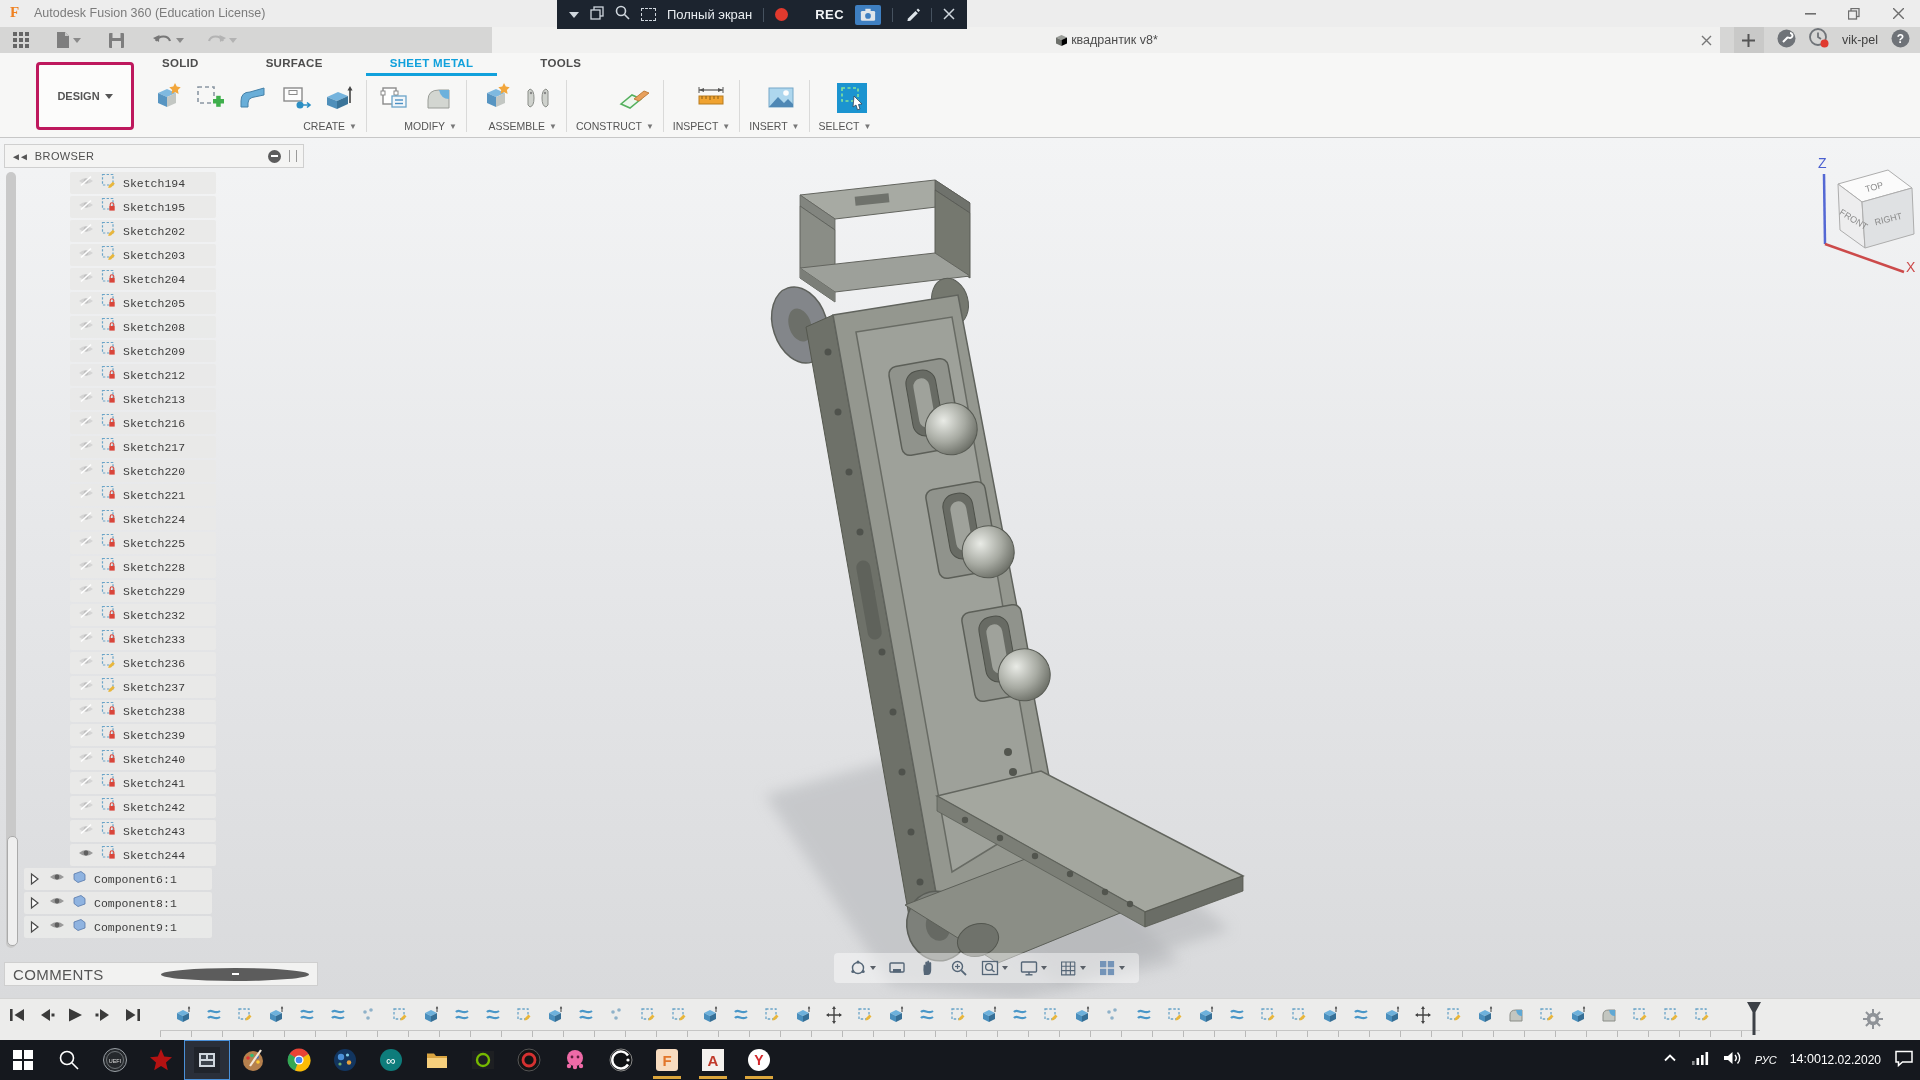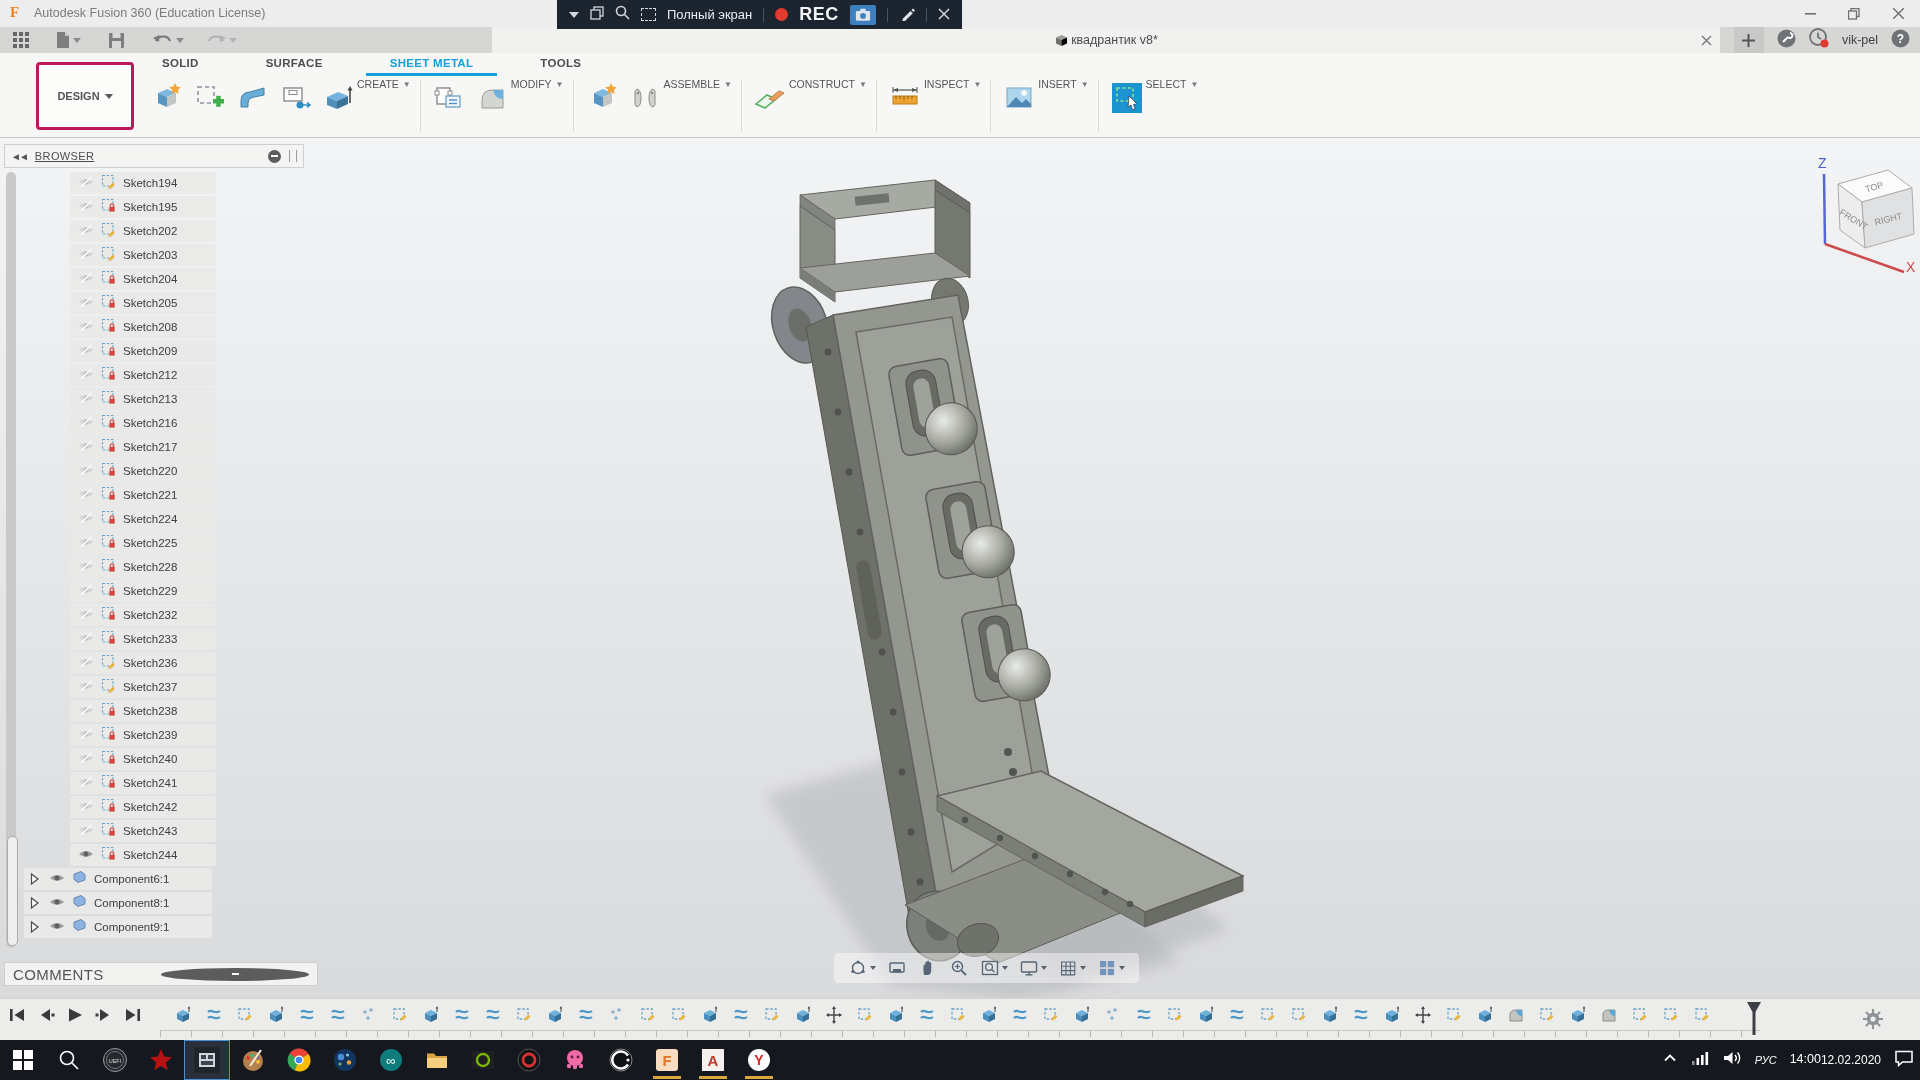--- a/index.html
+++ b/index.html
@@ -8,21 +8,21 @@
   
   #titlebar{position:absolute;top:0;left:0;width:1920px;height:27px;background:#ededed;border-bottom:1px solid #dcdcdc;}
   #app-logo{position:absolute;left:10px;top:4px;font-size:15px;font-weight:bold;color:#ef8122;font-family:"Liberation Serif",serif;}
   #app-title{position:absolute;left:34px;top:6px;font-size:12.5px;color:#7b7b7b;}
   #win-controls{position:absolute;right:0;top:0;height:27px;display:flex;}
   .wbtn{width:44px;height:27px;display:flex;align-items:center;justify-content:center;color:#6e6e6e;}
   
   #rec-overlay{position:absolute;left:557px;top:0;height:29px;background:#1c242f;display:flex;align-items:center;gap:11px;padding:0 12px;color:#dfe5ea;z-index:30;}
   .ovr-sep{width:1px;height:14px;background:#46525f;}
   #rec-dot{width:13px;height:13px;border-radius:50%;background:#e13a2e;}
-  #rec-label{font-size:18px;font-weight:bold;color:#f2f4f6;letter-spacing:.5px;}
+  #rec-label{font-size:13px;font-weight:bold;color:#f2f4f6;letter-spacing:.5px;margin-left:16px;}
   #fullscreen-label{font-size:13px;color:#e8ecf0;}
   #camera-btn{background:#3e7fc1;border-radius:2px;padding:2px 4px;display:flex;align-items:center;}
   .tri-down{width:0;height:0;border-left:5px solid transparent;border-right:5px solid transparent;border-top:6px solid #cfd6dd;}
   #region-icon{width:13px;height:11px;border:1.4px dashed #cfd6dd;}
   
   #appbar{position:absolute;top:27px;left:0;width:1920px;height:26px;background:#d6d6d5;}
   #appbar-left{position:absolute;left:10px;top:0;height:26px;display:flex;align-items:center;gap:7px;}
   .abtn{display:flex;align-items:center;gap:2px;padding:1px 3px;}
   .mini-caret{width:0;height:0;border-left:4px solid transparent;border-right:4px solid transparent;border-top:5px solid #8a8a8a;}
   #doc-tab{position:absolute;left:492px;top:27px;width:1228px;height:26px;background:#f1f1f0;display:flex;align-items:center;justify-content:center;gap:2px;z-index:5;}
@@ -31,38 +31,38 @@
   #appbar-right{position:absolute;right:0;top:27px;height:26px;display:flex;align-items:center;gap:13px;padding-right:10px;z-index:6;}
   #new-tab-btn{width:30px;height:26px;background:#c9c9c8;display:flex;align-items:center;justify-content:center;}
   #user-name{font-size:12.5px;color:#3f3f3f;}
   
   #ribbon{position:absolute;top:53px;left:0;width:1920px;height:84px;background:#f7f7f6;border-bottom:1px solid #c7c7c7;}
   #design-btn{position:absolute;left:36px;top:9px;width:92px;height:62px;border:3px solid #be185d;border-radius:4px;background:#fcfcfb;display:flex;align-items:center;justify-content:center;gap:5px;font-size:11px;font-weight:bold;color:#555;}
   #tabs{position:absolute;left:138px;top:0;display:flex;height:23px;gap:19px;}
   .tab{padding:4px 24px 2px;font-size:11.5px;font-weight:bold;color:#4d4d4d;letter-spacing:.3px;white-space:nowrap;}
   .tab.active{color:#11a1dc;border-bottom:3px solid #11a1dc;}
   #groups{position:absolute;left:138px;top:24px;display:flex;align-items:flex-start;}
-  .group{display:flex;flex-direction:row;align-items:flex-start;padding:0 9px;}
+  .group{display:flex;flex-direction:column;align-items:flex-end;padding:0 9px;}
   .gicons{display:flex;gap:5px;height:42px;align-items:center;}
   .ribbtn{width:38px;height:38px;display:flex;align-items:center;justify-content:center;}
   .glabel{font-size:10.5px;color:#555;margin-top:1px;display:flex;gap:4px;align-items:center;white-space:nowrap;}
   .glabel .cv{font-size:8px;color:#777;}
   .rdiv{width:1px;height:52px;background:#dadad9;margin-top:3px;}
   
   #viewport{position:absolute;top:138px;left:0;width:1920px;height:860px;background:linear-gradient(#f3f4f5 0%,#e7e8ea 45%,#d9dadc 100%);}
   
   #browser{position:absolute;left:4px;top:144px;width:300px;z-index:10;}
   #browser-header{height:22px;background:#f4f4f3;border:1px solid #cfcfcf;display:flex;align-items:center;padding:0 6px;gap:8px;}
-  #browser-header .hl-label{font-size:11px;color:#4f4f4f;letter-spacing:.4px;flex:1;text-decoration:underline;}
+  #browser-header .hl-label{font-size:11px;color:#4f4f4f;letter-spacing:.4px;flex:1;}
   .collapse-arrows{font-size:10px;color:#555;letter-spacing:-2px;}
   .minus-circle{width:13px;height:13px;border-radius:50%;background:#5c5c5c;display:flex;align-items:center;justify-content:center;}
   .minus-circle div{width:7px;height:2px;background:#fff;}
   .grip{width:6px;height:12px;border-left:1.6px solid #9a9a9a;border-right:1.6px solid #9a9a9a;}
   #blist{position:absolute;left:0;top:28px;width:300px;}
-  .brow{height:22px;margin-bottom:2px;display:flex;align-items:center;gap:7px;background:rgba(233,233,232,.95);border-radius:2px;}
+  .brow{height:22px;margin-bottom:2px;display:flex;align-items:center;gap:7px;background:rgba(233,233,232,.95);border-radius:2px;font-family:Liberation Mono, monospace;}
   .brow.sk{margin-left:66px;width:138px;padding-left:8px;}
   .brow.cmp{margin-left:20px;width:184px;padding-left:4px;}
   .blbl{font-size:11.5px;color:#3d3d3d;white-space:nowrap;}
   .carr{margin-right:2px;display:flex;}
   #vscroll-track{position:absolute;left:6px;top:172px;width:10px;height:776px;background:#c9c9c9;border-radius:5px;z-index:9;}
   #vscroll-thumb{position:absolute;left:0.5px;top:664px;width:9px;height:108px;background:#efefef;border:1px solid #aaa;border-radius:5px;}
   #comments-bar{position:absolute;left:4px;top:962px;width:296px;height:22px;background:#f2f2f1;border:1px solid #cfcfcf;display:flex;align-items:center;padding:0 8px;z-index:11;}
   #comments-bar span{flex:1;font-size:15px;color:#555;letter-spacing:.4px;}
   
   #vp-toolbar{position:absolute;left:834px;top:953px;height:30px;display:flex;align-items:center;gap:3px;padding:0 10px;background:rgba(255,255,255,.45);border-radius:4px;z-index:12;}

